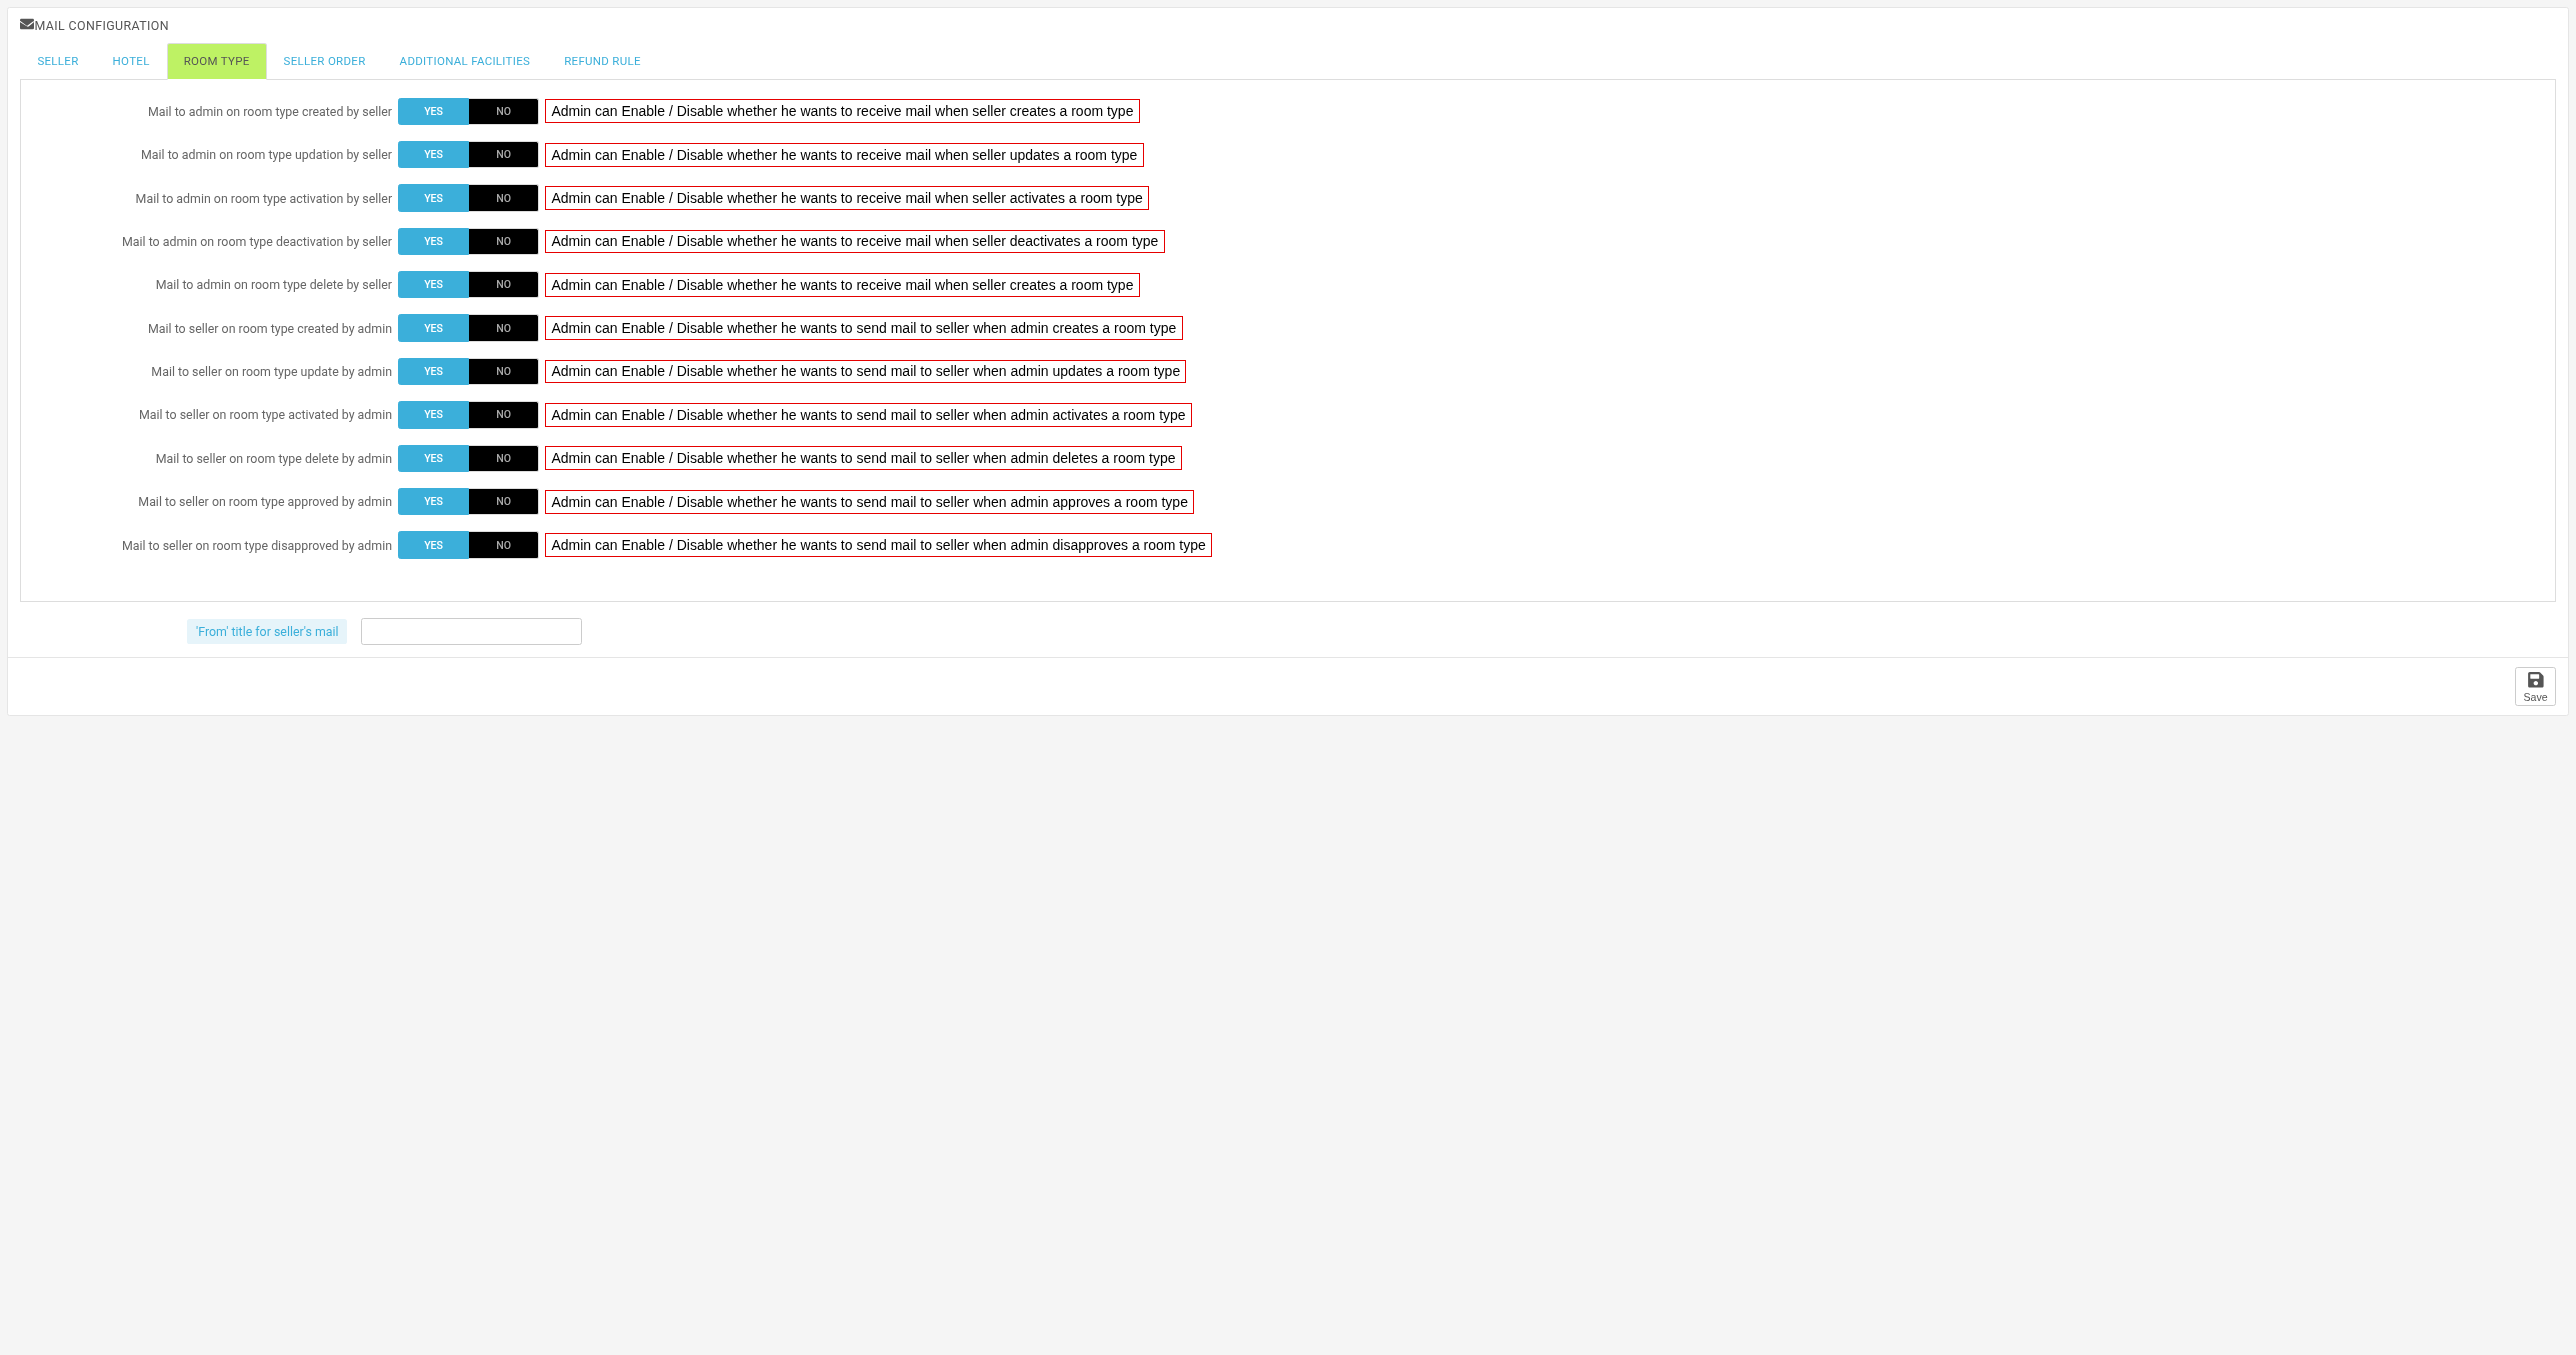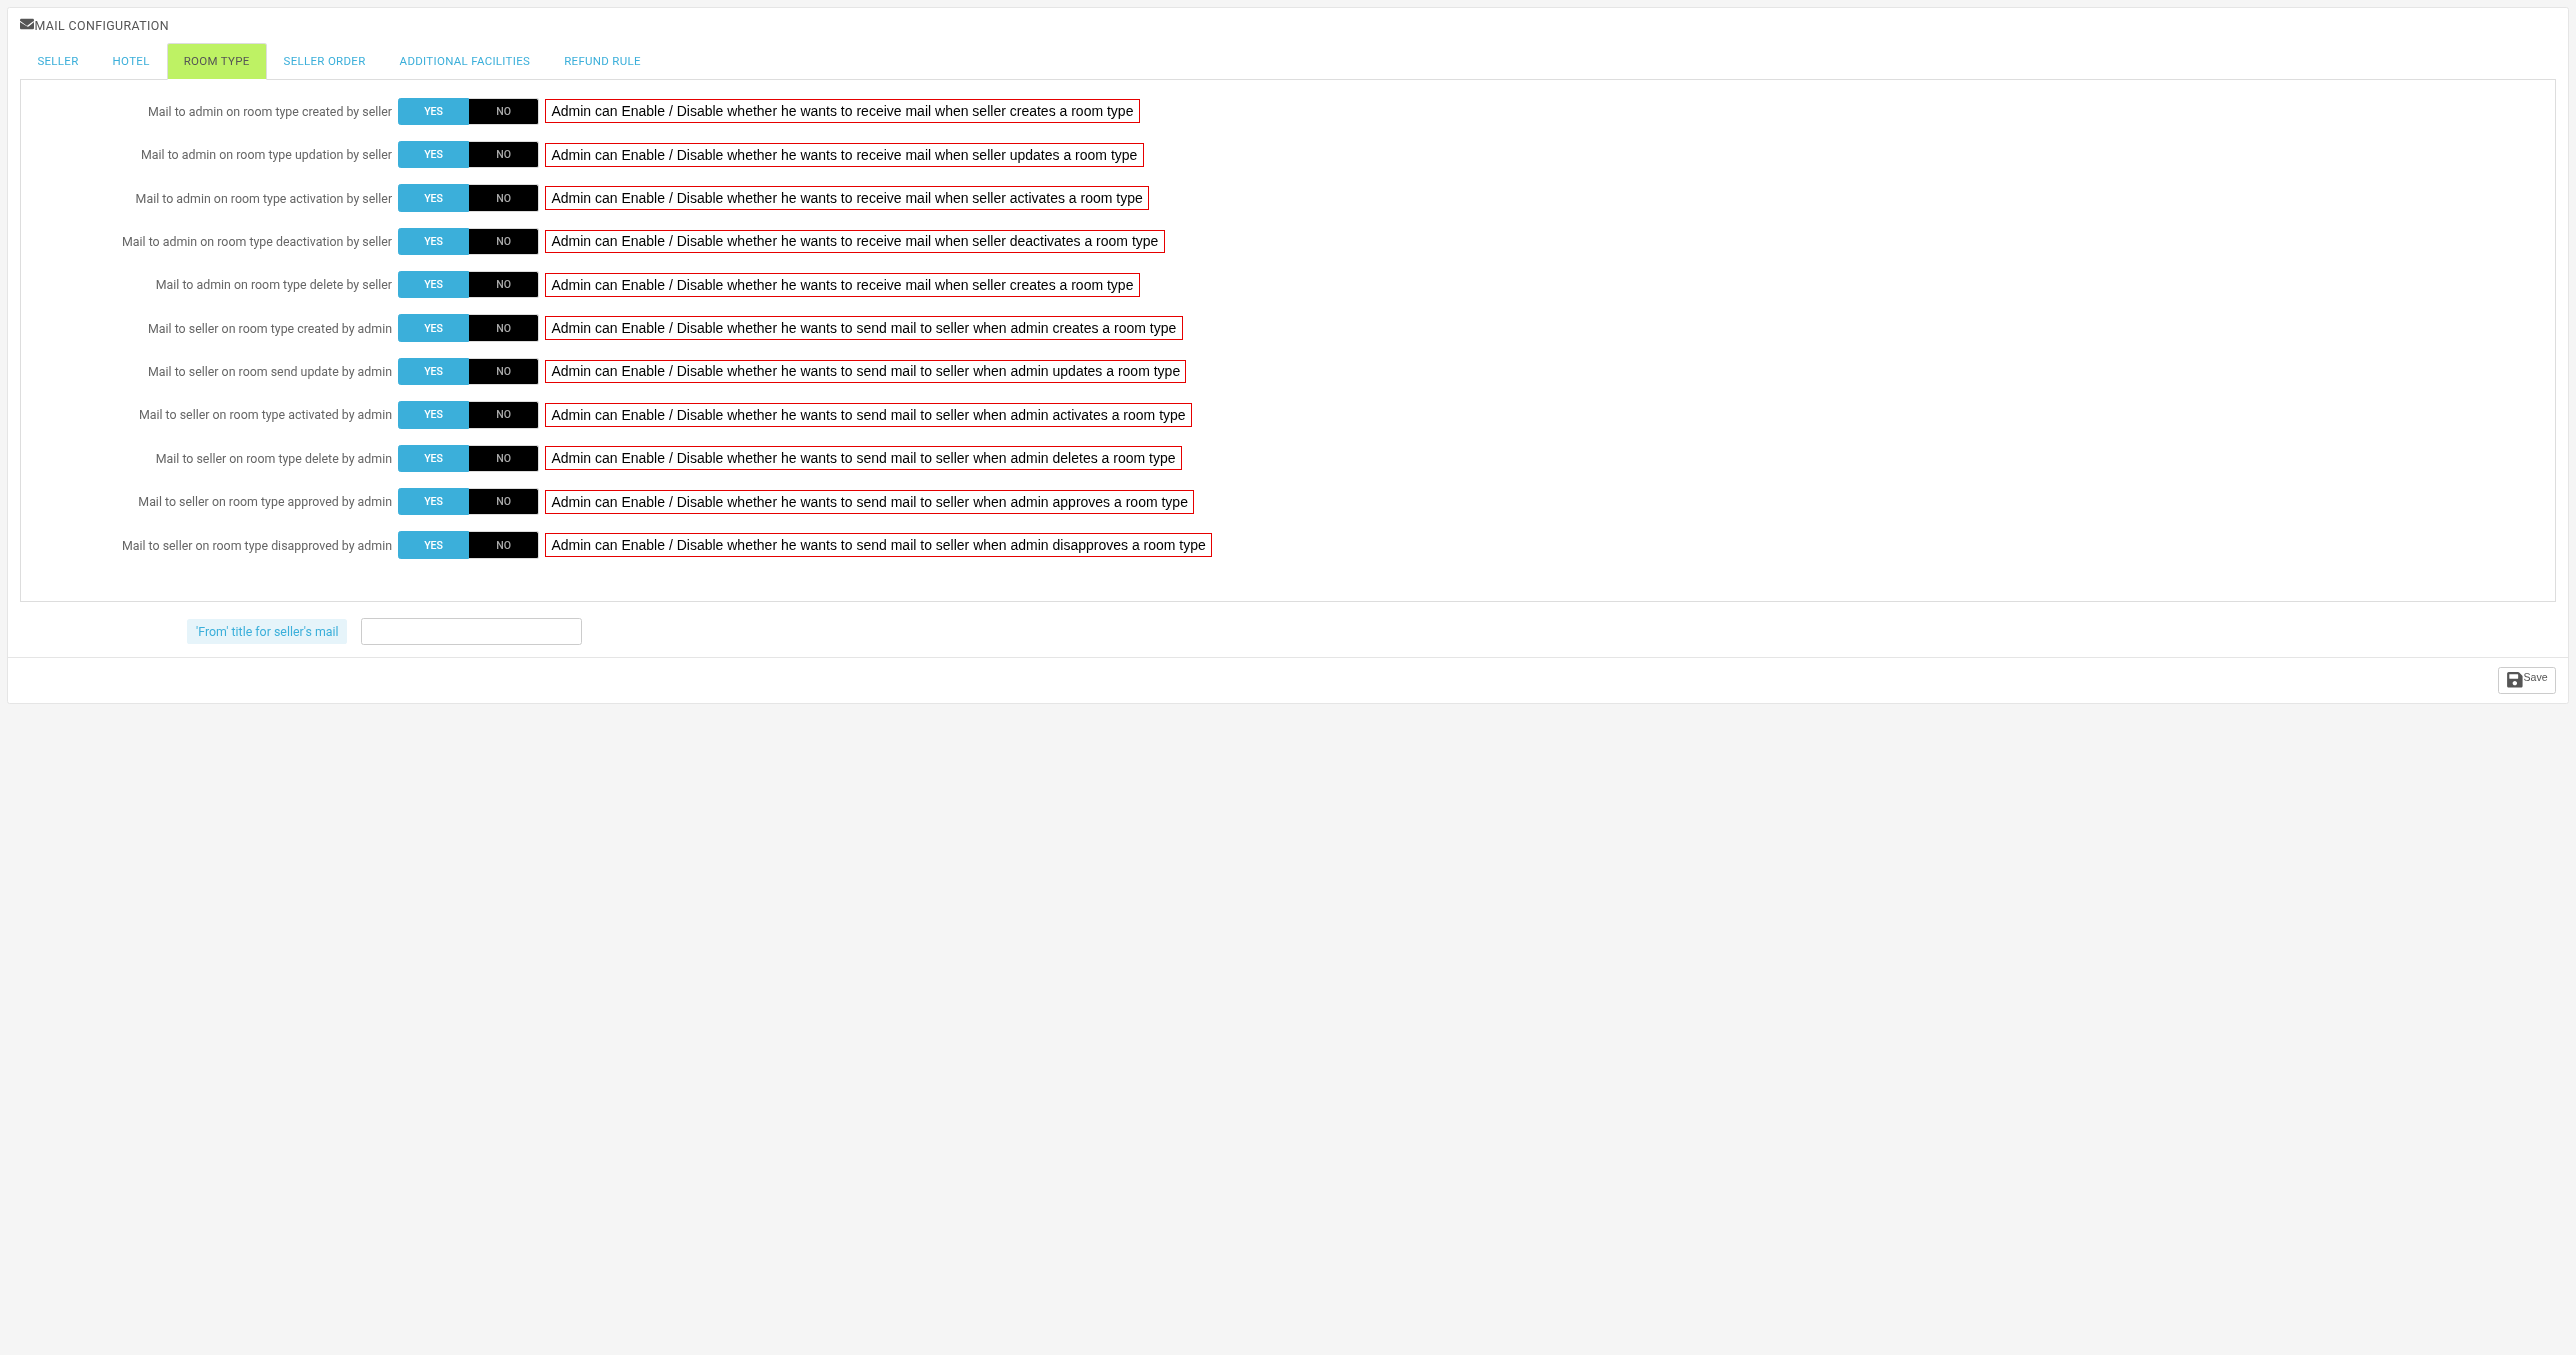--- a/index.html
+++ b/index.html
@@ -147,21 +147,21 @@
   padding: 8.8px 12.4px;
   display: flex;
   justify-content: flex-end;
 }
 .save-btn {
   border: 0.9px solid #ccc;
   background: #fff;
   border-radius: 2.6px;
   padding: 3.5px 7px 1.8px 7px;
   display: flex;
-  flex-direction: row;
+  flex-direction: column;
   cursor: pointer;
   color: #555;
   font-size: 10.6px;
   min-width: 39px;
 }
 .save-btn svg {
   width: 17.7px;
   height: 17.7px;
   fill: #555;
 }
@@ -233,21 +233,21 @@
           </div>
           <div class="form-row">
             <div class="form-label">Mail to seller on room type created by admin</div>
             <div class="toggle">
               <div class="toggle-btn yes">YES</div>
               <div class="toggle-btn no">NO</div>
             </div>
             <div class="annotation">Admin can Enable / Disable whether he wants to send mail to seller when admin creates a room type</div>
           </div>
           <div class="form-row">
-            <div class="form-label">Mail to seller on room send update by admin</div>
+            <div class="form-label">Mail to seller on room type update by admin</div>
             <div class="toggle">
               <div class="toggle-btn yes">YES</div>
               <div class="toggle-btn no">NO</div>
             </div>
             <div class="annotation">Admin can Enable / Disable whether he wants to send mail to seller when admin updates a room type</div>
           </div>
           <div class="form-row">
             <div class="form-label">Mail to seller on room type activated by admin</div>
             <div class="toggle">
               <div class="toggle-btn yes">YES</div>

